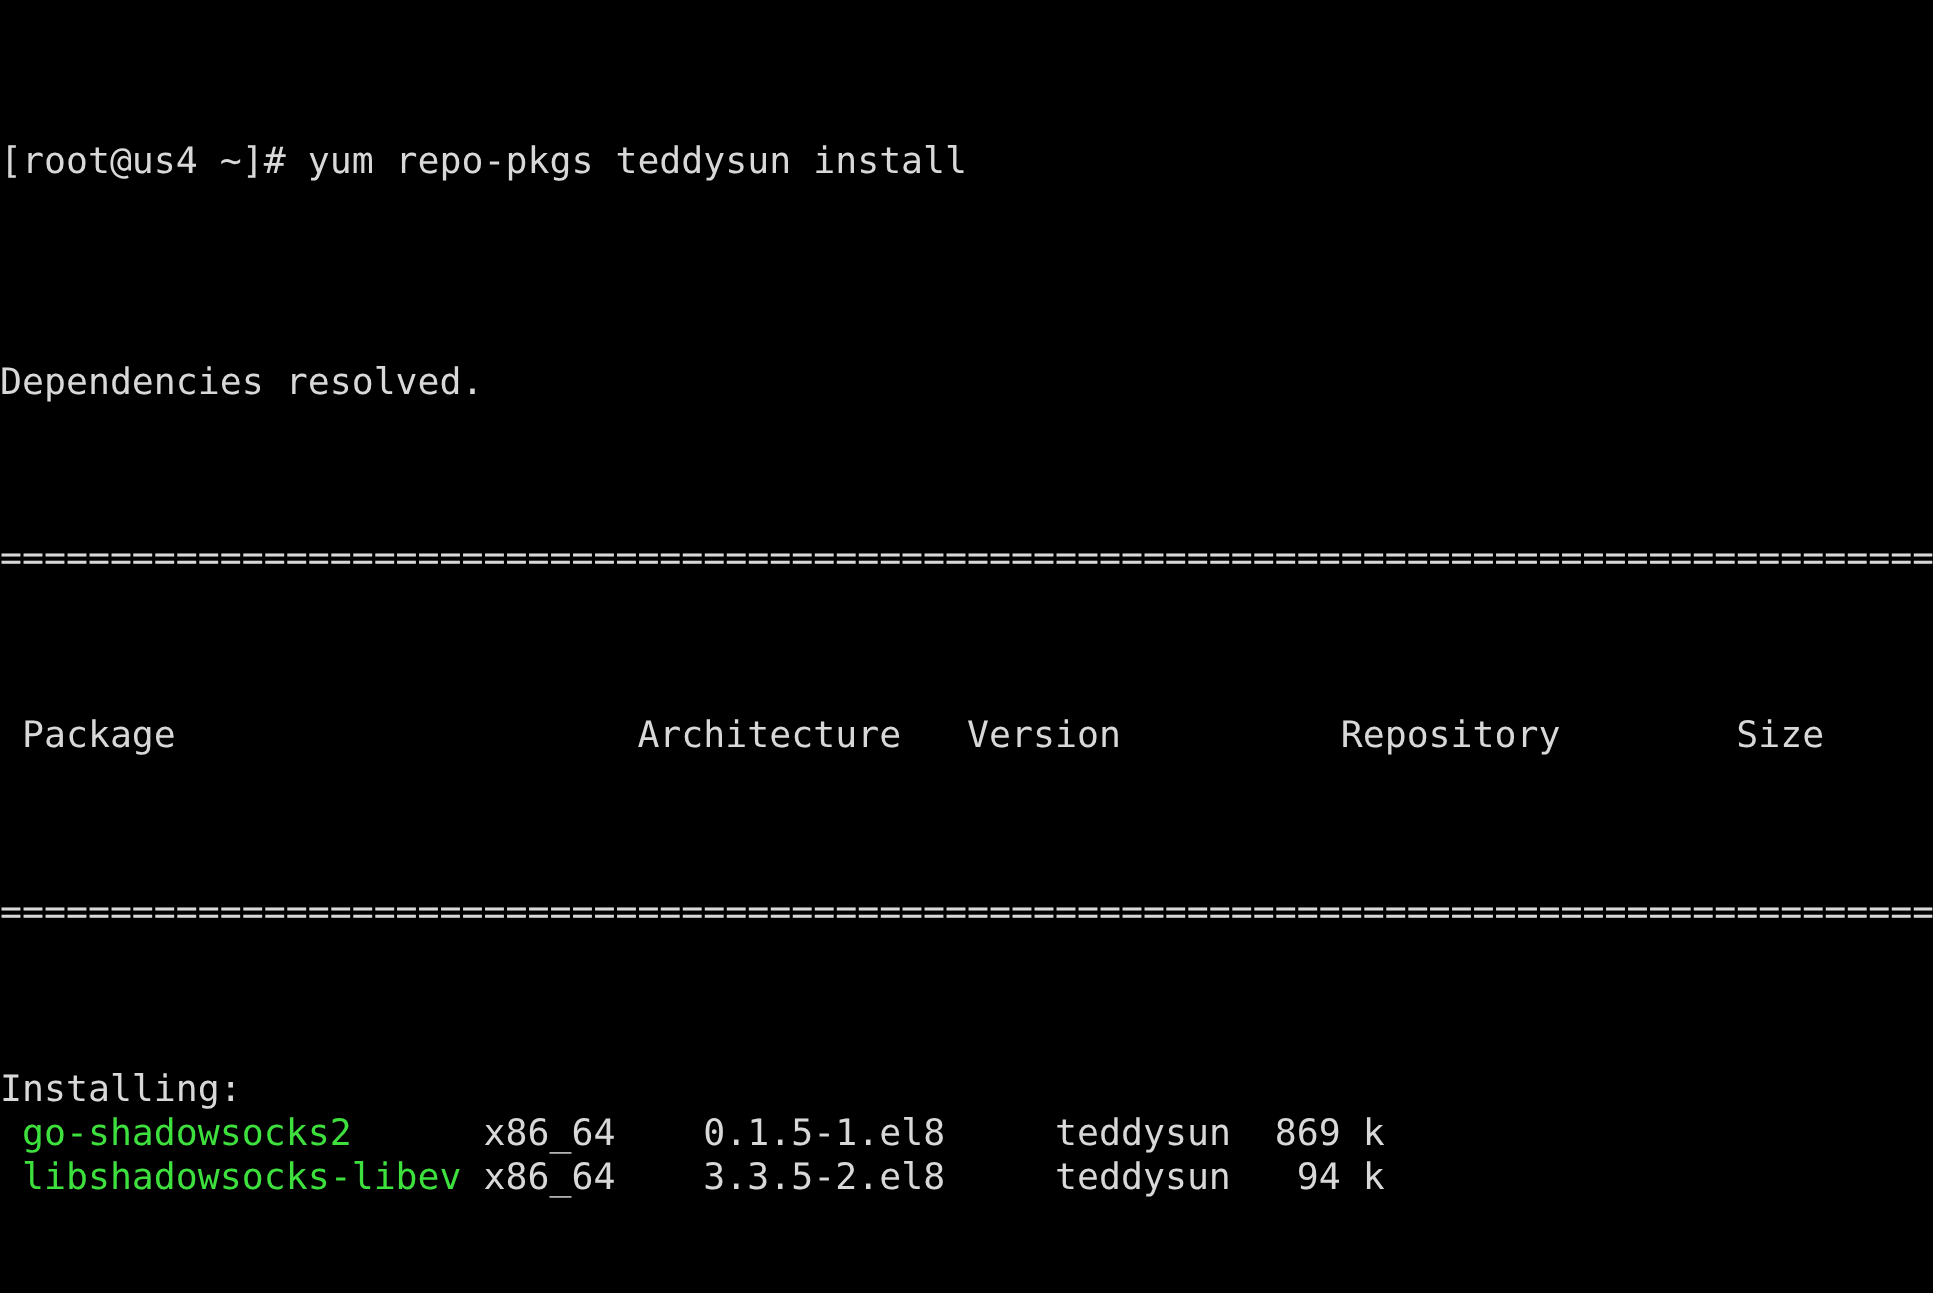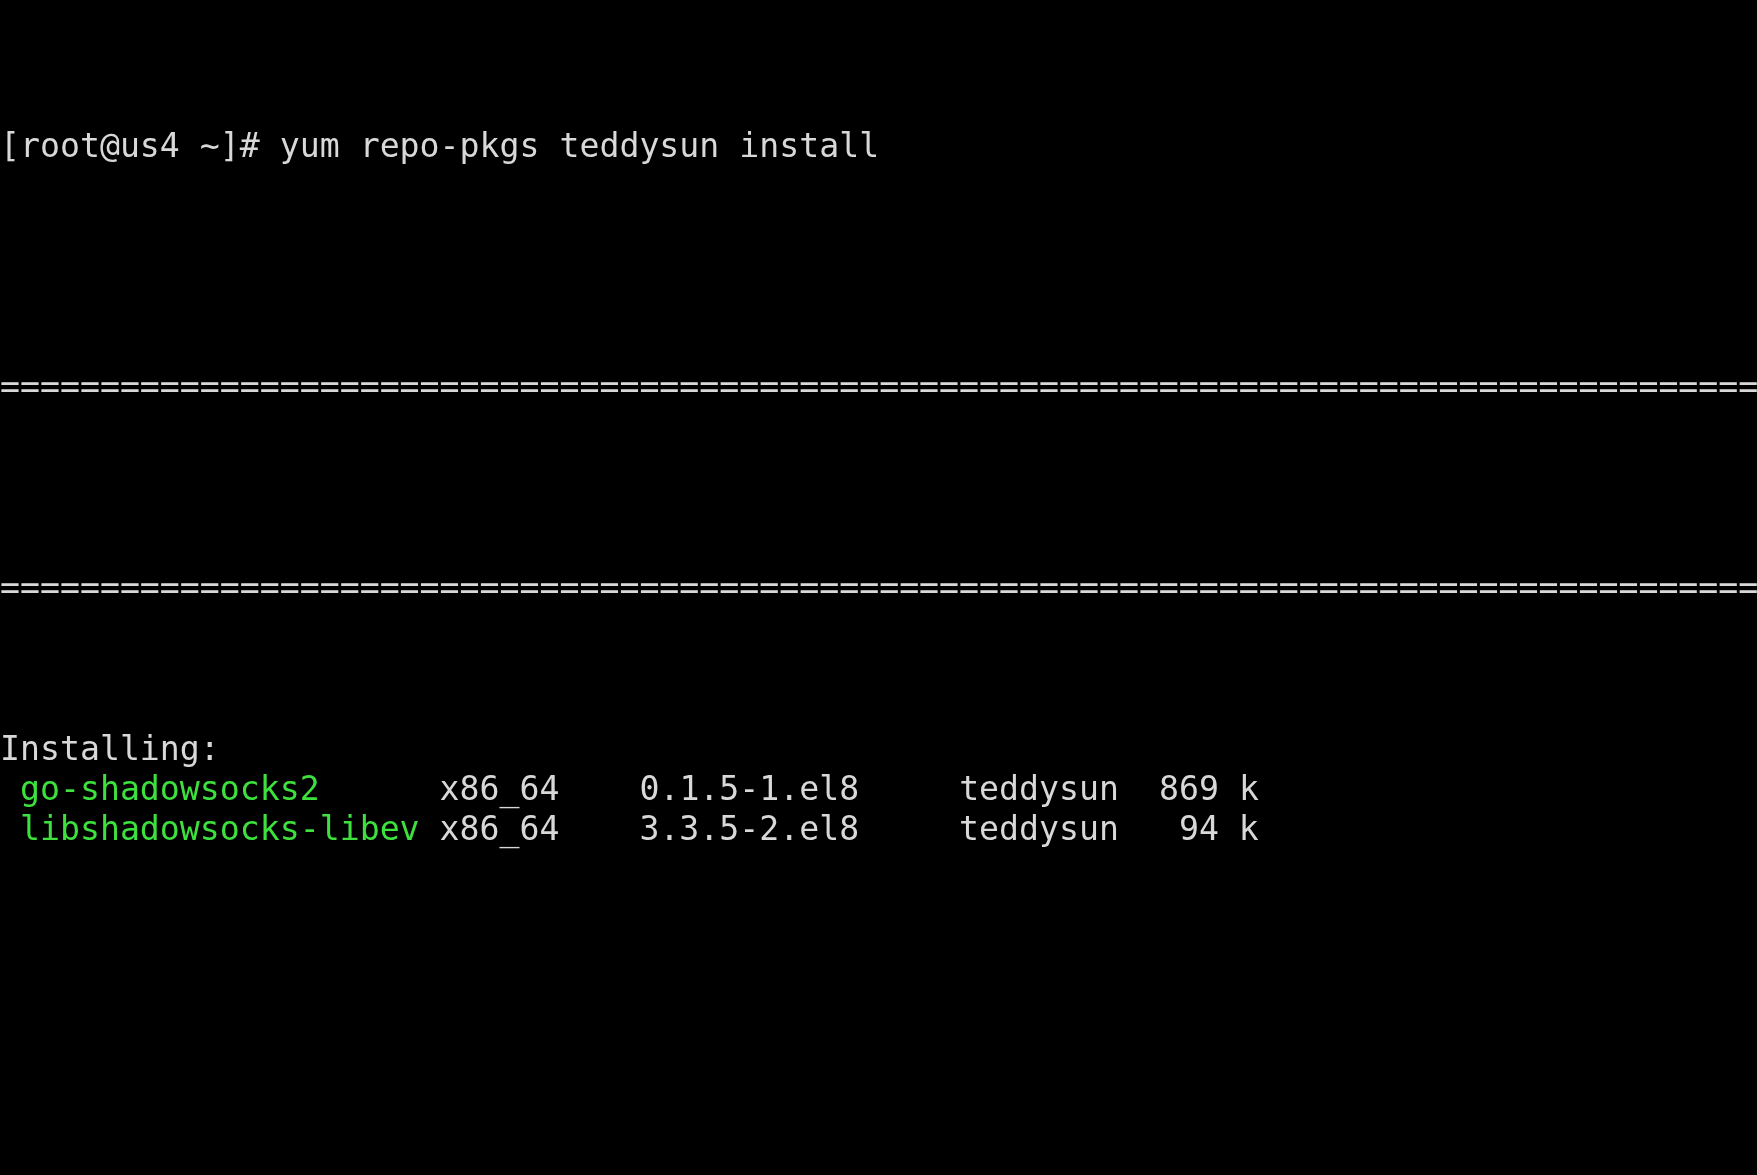--- a/index.html
+++ b/index.html
@@ -48,23 +48,25 @@
   }
 </style>
 </head>
 <body>
 
 <div id="terminal">
 
   <div class="line"><span>[root@us4 ~]# yum repo-pkgs teddysun install</span></div>
 
 
+  <div class="line"><span>Dependencies resolved.</span></div>
 
   <div class="line sep"><span>=========================================================================================</span></div>
 
+  <div class="line"><span> Package                     Architecture   Version          Repository        Size</span></div>
 
   <div class="line sep"><span>=========================================================================================</span></div>
 
   <div id="sections"><div class="line"><span>Installing:</span></div><div class="line row"><span class="pkg"> go-shadowsocks2</span><span>      </span><span>x86_64</span><span>    </span><span>0.1.5-1.el8</span><span>     </span><span>teddysun</span><span>  </span><span>869 k</span></div><div class="line row"><span class="pkg"> libshadowsocks-libev</span><span> </span><span>x86_64</span><span>    </span><span>3.3.5-2.el8</span><span>     </span><span>teddysun</span><span>   </span><span>94 k</span></div></div>
 
   
 
   
 
   

